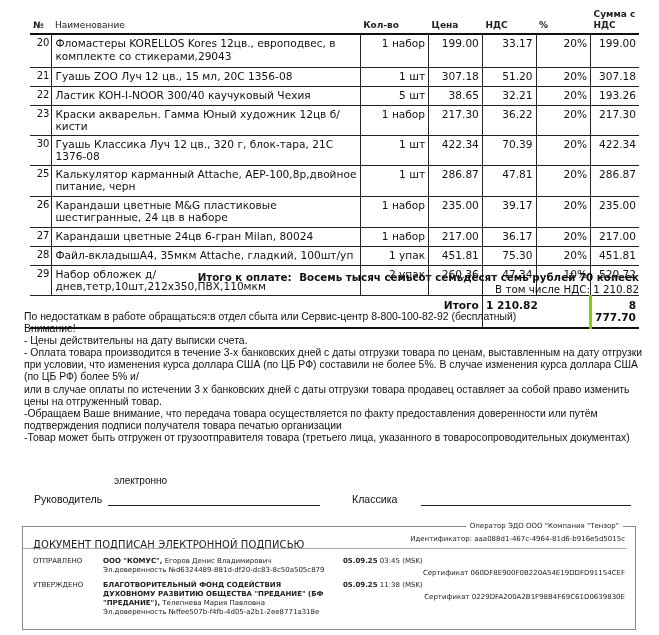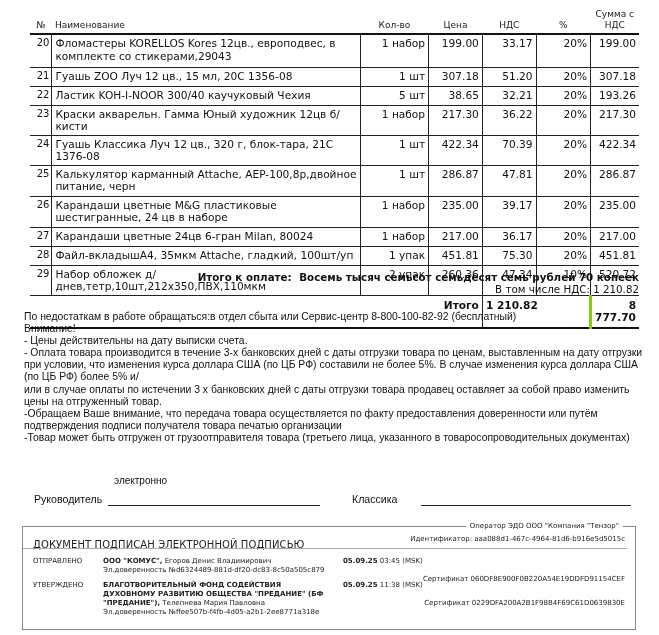--- a/index.html
+++ b/index.html
@@ -2,21 +2,21 @@
 <html><head>
 <meta charset="utf-8">
 <style>
   * { box-sizing: border-box; margin: 0; padding: 0; }
   html, body { width: 659px; height: 635px; background: #fff; overflow: hidden; }
   body { font-family: "DejaVu Sans", sans-serif; color: #111; position: relative; }
 
   .invoice-table { position: absolute; left: 30px; top: 9px; width: 609px; border-collapse: collapse; font-size: 10.6px; line-height: 12.5px; }
   .invoice-table th { font-weight: normal; font-size: 9px; line-height: 10.5px; vertical-align: bottom; padding: 0 3px 3px 3px; color: #222; }
   .invoice-table th.left { text-align: left; }
-  .invoice-table th.right { text-align: center; }
+  .invoice-table th.right { text-align: left; font-weight: bold; }
   .invoice-table thead tr { border-bottom: 2px solid #111; }
   .invoice-table td { border: 1px solid #222; padding: 2px 3px 2px 3px; vertical-align: top; }
   .invoice-table td.num { text-align: right; width: 19px; padding-right: 2px; font-size: 10px; }
   .invoice-table td.name { text-align: left; }
   .invoice-table td.r { text-align: right; }
   .invoice-table tbody tr td:first-child { border-left: none; }
   .invoice-table tbody tr td:last-child { border-right: none; }
   .invoice-table tr.total-row td { border-left: none; border-right: none; border-bottom: 2px solid #111; font-weight: bold; padding-top: 3px; padding-bottom: 3px; }
   .invoice-table tr.total-row td.bordered-left { border-left: 3px solid #84cc16; }
   .invoice-table tr.total-row td.label { text-align: right; border-right: 1px solid #222; }
@@ -37,21 +37,21 @@
   .edo-operator { position: absolute; right: 12px; top: -5px; background: #fff; padding: 0 4px; font-size: 7px; }
   .edo-identifier { position: absolute; right: 10px; top: 8px; font-size: 7px; }
   .edo-header { position: absolute; left: 10px; top: 12px; font-size: 10px; letter-spacing: 0.1px; }
   .edo-divider { position: absolute; left: 0; right: 8px; top: 21px; border-top: 1px solid #aaa; }
   .edo-row { position: absolute; left: 10px; right: 10px; font-size: 7px; line-height: 9px; }
   .edo-row .status { position: absolute; left: 0; top: 0; }
   .edo-row .party { position: absolute; left: 70px; top: 0; width: 230px; }
   .edo-row .party b { font-weight: bold; }
   .edo-row .date { position: absolute; left: 310px; top: 0; }
   .edo-row .date b { font-weight: bold; }
-  .edo-row .cert { position: absolute; right: 0; top: 18px; }
+  .edo-row .cert { position: absolute; right: 0; top: 12px; }
 </style>
 </head>
 <body>
 
 <table class="invoice-table">
   <colgroup>
     <col style="width:22px">
     <col style="width:310px">
     <col style="width:69px">
     <col style="width:54px">
@@ -104,21 +104,21 @@
     <tr style="height:19px">
       <td class="num">23</td>
       <td class="name">Краски акварельн. Гамма Юный художник 12цв б/кисти</td>
       <td class="r">1 набор</td>
       <td class="r">217.30</td>
       <td class="r">36.22</td>
       <td class="r">20%</td>
       <td class="r">217.30</td>
     </tr>
     <tr style="height:19px">
-      <td class="num">24</td>
+      <td class="num">30</td>
       <td class="name">Гуашь Классика Луч 12 цв., 320 г,  блок-тара, 21С 1376-08</td>
       <td class="r">1 шт</td>
       <td class="r">422.34</td>
       <td class="r">70.39</td>
       <td class="r">20%</td>
       <td class="r">422.34</td>
     </tr>
     <tr style="height:31px">
       <td class="num">25</td>
       <td class="name">Калькулятор карманный Attache, AEP-100,8р,двойное питание, черн</td>

